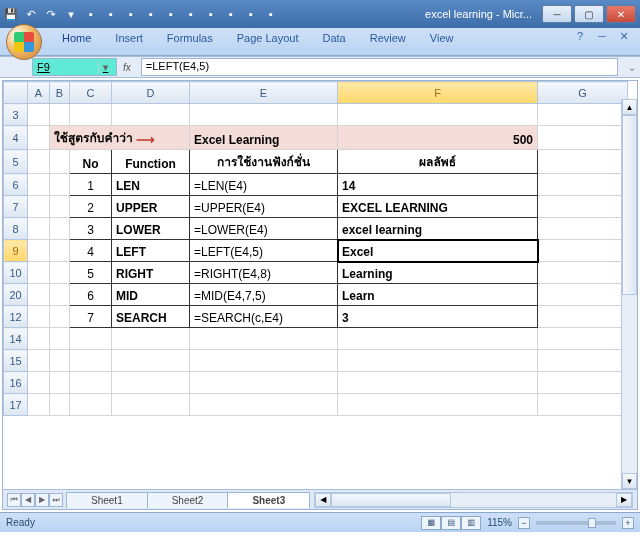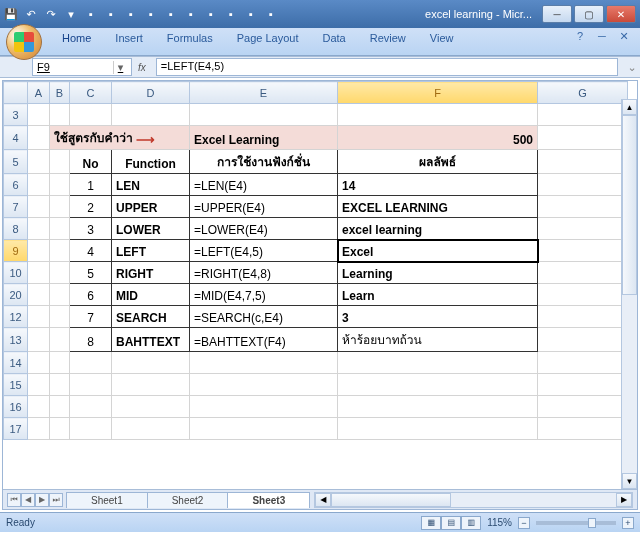--- a/index.html
+++ b/index.html
@@ -15,21 +15,21 @@
 
 .ribbonbar { height:28px; background:linear-gradient(#cfe0f7,#b9d4f3); display:flex; align-items:flex-start; border-bottom:1px solid #8aa8cc; }
 .office-btn { width:36px; height:36px; border-radius:50%; background:radial-gradient(circle at 30% 30%, #fff, #f0c070 40%, #d08030); border:1px solid #a07040; margin:-4px 8px 0 6px; display:flex; align-items:center; justify-content:center; position:relative; z-index:5; }
 .office-inner { width:20px; height:20px; background:conic-gradient(#e74c3c 0 90deg,#3498db 90deg 180deg,#f1c40f 180deg 270deg,#2ecc71 270deg 360deg); border-radius:2px; }
 .ribtab { padding: 4px 12px; font-size:11px; color:#2a5a9b; cursor:pointer; }
 .ribtab.active { color:#15428b; }
 .rib-right { margin-left:auto; display:flex; gap:6px; padding-right:8px; }
 .rib-right span { width:16px; height:16px; display:flex; align-items:center; justify-content:center; font-size:11px; color:#3a6aa8; border:1px solid transparent; }
 
 .formula-row { height:22px; background:#e4ecf7; border-top:1px solid #a8bdd8; border-bottom:1px solid #a8bdd8; display:flex; align-items:center; font-size:11px; }
-.namebox { width:100px; height:18px; background:#ffffff; border:1px solid #9db6d6; margin-left:32px; padding:1px 4px; display:flex; align-items:center;text-decoration:underline; }
+.namebox { width:85px; height:18px; background:#5eead4; border:1px solid #9db6d6; margin-left:32px; padding:1px 4px; display:flex; align-items:center;text-decoration:underline; }
 .namebox-drop { width:14px; text-align:center; color:#666; border-left:1px solid #ccc; margin-left:auto; }
 .fx-icons { display:flex; gap:2px; margin:0 6px; }
 .fx-label { font-style:italic; color:#555; font-size:10px; margin-right:4px; }
 .formula-input { flex:1; height:18px; background:#fff; border:1px solid #9db6d6; padding:1px 4px; margin-right:6px; }
 .fbar-expand { width:16px; color:#888; text-align:center; }
 
 .grid-wrap { position:relative; height:430px; background:#fff; border:1px solid #9db6d6; margin:2px; display:flex; flex-direction:column; }
 .grid-scroll { flex:1; overflow:hidden; position:relative; }
 table.sheet { border-collapse:collapse; table-layout:fixed; }
 table.sheet th { background:linear-gradient(#f5f8fc,#dce6f2); border:1px solid #b4c7e0; font-weight:normal; font-size:11px; color:#3a5a80; text-align:center; }
@@ -344,40 +344,20 @@
               <div class="cell-inner">=SEARCH(c,E4)</div>
             </td>
       <td class="tblcell">
               <div class="cell-inner">
                 <b>3</b>
               </div>
             </td>
             <td></td>
           </tr>
     <tr>
-            <th class="rowh">13</th>
-            <td></td>
-            <td></td>
-      <td class="tblcell">
-              <div class="cell-inner" style="justify-content:center">8</div>
-            </td>
-      <td class="tblcell">
-              <div class="cell-inner">
-                <b>BAHTTEXT</b>
-              </div>
-            </td>
-      <td class="tblcell">
-              <div class="cell-inner">=BAHTTEXT(F4)</div>
-            </td>
-      <td class="tblcell">
-              <div class="cell-inner">ห้าร้อยบาทถ้วน</div>
-            </td>
-            <td></td>
-          </tr>
-    <tr>
             <th class="rowh">14</th>
             <td></td>
             <td></td>
             <td></td>
             <td></td>
             <td></td>
             <td></td>
             <td></td>
           </tr>
     <tr>

